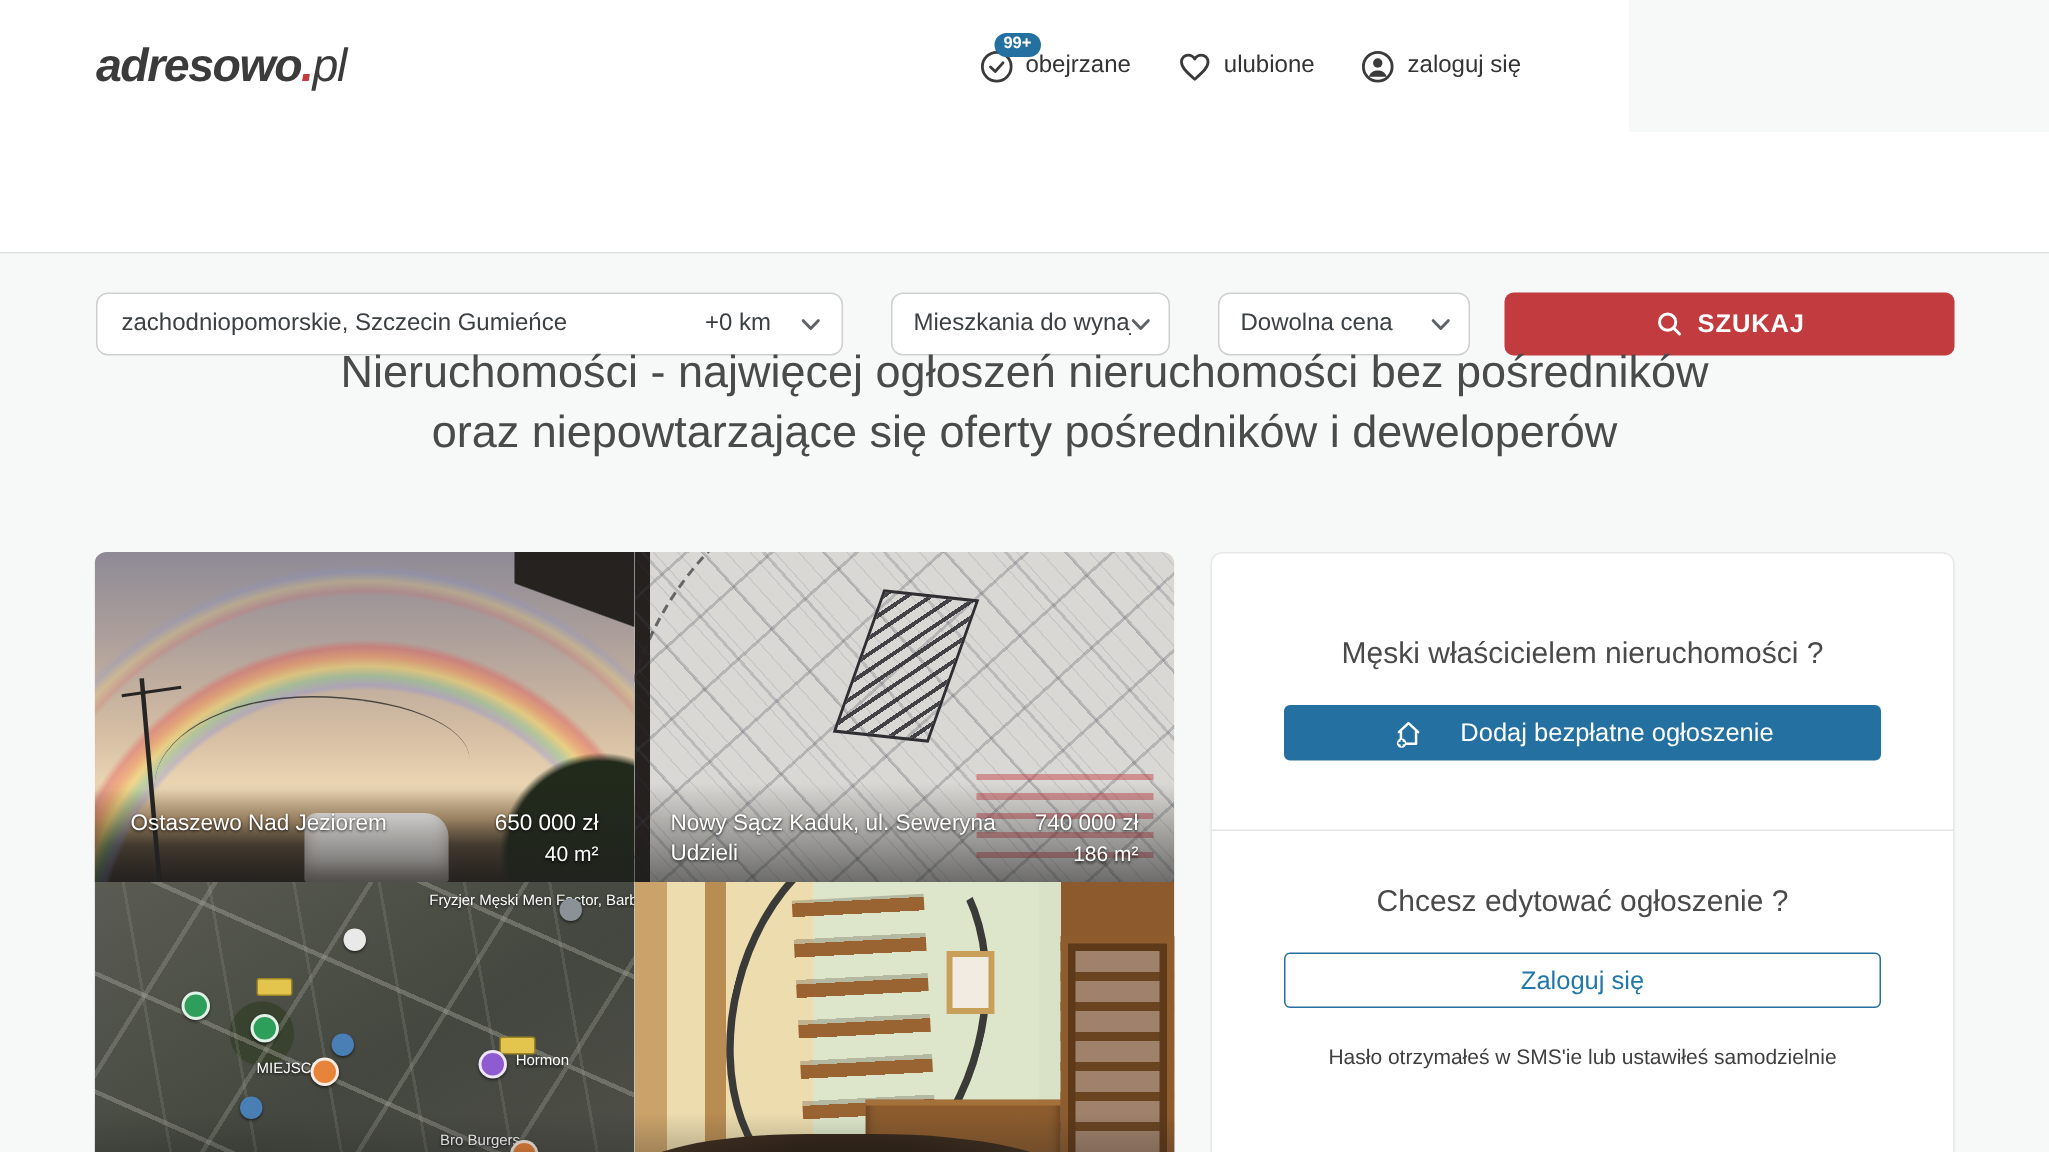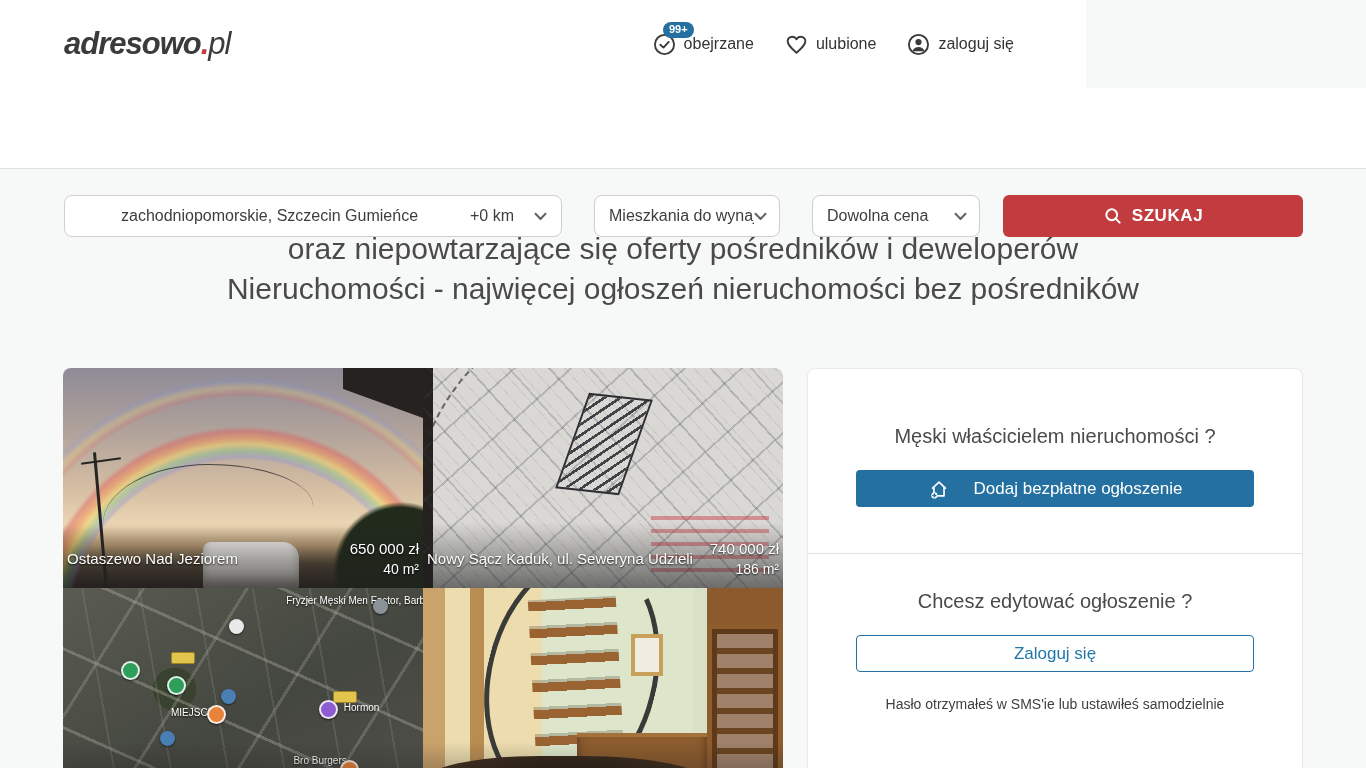--- a/index.html
+++ b/index.html
@@ -25,21 +25,21 @@
   .icon-badge-wrap { position:relative; display:inline-flex; }
   .hbadge { position:absolute; top:-10px; right:-17px; background:#2470a0; color:#fff; font-size:11px; font-weight:700;
     padding:1px 6px 2px; border-radius:9px; line-height:1.2; }
 
   .hicon { stroke:#3a3a3a; fill:none; stroke-width:1.8; stroke-linecap:round; stroke-linejoin:round; }
 
   
   .sfield { position:absolute; background:#fff; border:1px solid #cfcfcf; border-radius:8px; height:42px;
     display:flex; align-items:center; font-size:16px; color:#3c4043; cursor:pointer; }
   .search-location { left:64px; top:107px; width:498px; padding:0 14px 0 16px; cursor:text; }
-  .search-location .loc-value { flex:1; white-space:nowrap; overflow:hidden;margin-left:40px; }
+  .search-location .loc-value { flex:1; white-space:nowrap; overflow:hidden; }
   .search-location .radius { margin-right:20px; color:#3c4043; white-space:nowrap; }
   .select-category { left:594px; top:107px; width:186px; padding:0 12px 0 14px; }
   .select-price { left:812px; top:107px; width:168px; padding:0 12px 0 14px; }
   .sfield .sel-value { flex:1; white-space:nowrap; overflow:hidden; }
   .chev { flex:none; }
 
   .btn-search { position:absolute; left:1003px; top:107px; width:300px; height:42px; background:#c23b3f; color:#fff;
     border:none; border-radius:6px; font-family:inherit; font-size:17px; font-weight:700; letter-spacing:.6px;
     display:flex; align-items:center; justify-content:center; gap:9px; cursor:pointer; }
 
@@ -47,21 +47,21 @@
   .hero-title { position:absolute; top:229px; left:0; width:1366px; text-align:center;
     font-size:30px; line-height:40px; font-weight:400; color:#4a4a4a; }
   .hero-title span { display:block; }
 
   
   .collage { position:absolute; left:63px; top:368px; width:720px; display:grid;
     grid-template-columns:360px 360px; grid-auto-rows:220px; border-radius:8px; overflow:hidden; }
   .card { position:relative; overflow:hidden; cursor:pointer; display:block; }
   .card .shade { position:absolute; left:0; right:0; bottom:0; height:66px;
     background:linear-gradient(180deg, rgba(30,30,30,0) 0%, rgba(30,30,30,.58) 100%); }
-  .caption { position:absolute; left:0; right:0; bottom:0; padding:8px 4px 9px; display:flex; align-items:center; z-index:3; }
+  .caption { position:absolute; left:0; right:0; bottom:0; padding:8px 24px 9px; display:flex; align-items:flex-start; z-index:3; }
   .caption .ctitle { flex:1; color:#fff; font-size:15px; line-height:20px; text-shadow:0 1px 2px rgba(0,0,0,.85); padding-right:10px; }
   .caption .cright { text-align:right; color:#fff; text-shadow:0 1px 2px rgba(0,0,0,.85); }
   .caption .cprice { font-size:15px; line-height:20px; white-space:nowrap; }
   .caption .carea { font-size:14px; line-height:20px; white-space:nowrap; }
 
   .imgscene { position:absolute; inset:0; }
 
   
   .img-rainbow { background:
     radial-gradient(circle at 50% 122%, transparent 54.5%, rgba(130,140,230,.32) 55.5%, rgba(120,205,140,.38) 57.5%, rgba(248,218,100,.5) 59.5%, rgba(246,140,80,.5) 61.5%, rgba(226,84,84,.42) 63.5%, transparent 65%),
@@ -208,22 +208,22 @@
       <svg width="20" height="20" viewBox="0 0 24 24" fill="none" stroke="#fff" stroke-width="2.4" stroke-linecap="round">
         <circle cx="10.5" cy="10.5" r="6.5"></circle>
           <path d="M15.5 15.5 L20 20"></path>
       </svg>
     </span>
     <span>SZUKAJ</span>
   </button>
 </div>
 
 <h1 class="hero-title">
+  <span>Nieruchomości - najwięcej ogłoszeń nieruchomości bez pośredników</span>
   <span>oraz niepowtarzające się oferty pośredników i deweloperów</span>
-  <span>Nieruchomości - najwięcej ogłoszeń nieruchomości bez pośredników</span>
 </h1>
 
 <div class="collage">
 
   <a class="card">
     <div class="imgscene img-rainbow">
       <div class="rb-roof"></div>
       <div class="rb-wire"></div>
       <div class="rb-pole"></div>
       <div class="rb-polearm"></div>

